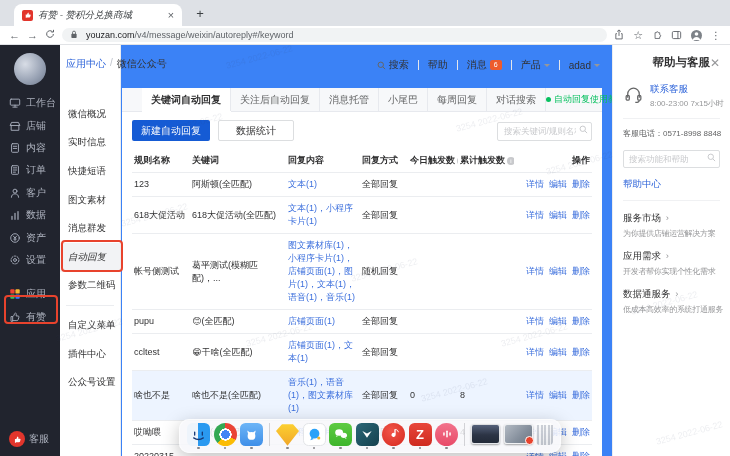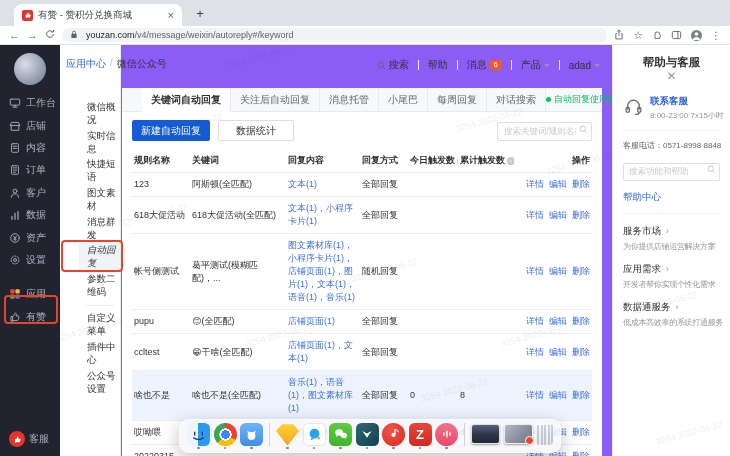--- a/index.html
+++ b/index.html
@@ -1,20 +1,20 @@
 <!DOCTYPE html>
 <html><head>
 <meta charset="utf-8">
 <style>
   html,body{margin:0;padding:0;background:#222;}
   .screen{position:relative;width:730px;height:456px;overflow:hidden;background:#fff;
     font-family:"Liberation Sans","DejaVu Sans",sans-serif;-webkit-font-smoothing:antialiased;}
   
   .tabstrip{height:26px;background:#dee1e6;display:flex;align-items:flex-end;padding-left:14px;box-sizing:border-box;}
-  .btab{display:flex;align-items:center;gap:5px;width:152px;height:22px;background:#fff;border-radius:8px 8px 0 0;padding:0 8px;font-size:9.5px;color:#3c4043;}
+  .btab{display:flex;align-items:center;gap:5px;width:152px;height:22px;background:#fff;border-radius:8px 8px 0 0;padding:0 8px;font-size:9.5px;color:#3c4043;font-style:italic;}
   .favicon{width:11px;height:11px;border-radius:2px;background:#e2352c;display:flex;align-items:center;justify-content:center;flex:none;}
   .btab-title{flex:1;white-space:nowrap;overflow:hidden;}
   .btab-close{color:#5f6368;font-size:11px;line-height:11px;cursor:pointer;}
   .newtab{width:16px;height:16px;margin:0 0 4px 10px;text-align:center;line-height:15px;color:#3c4043;font-size:13px;cursor:pointer;}
   .addrbar{height:18px;background:#fff;border-bottom:1px solid #e1e3e6;display:flex;align-items:center;padding:0 9px;gap:7px;}
   .navic{color:#5f6368;font-size:11px;line-height:11px;cursor:pointer;}
   .urlpill{flex:1;height:14px;background:#f1f3f4;border-radius:7px;display:flex;align-items:center;padding:0 8px;gap:8px;font-size:9px;cursor:text;}
   .urlpill .domain{color:#202124;}
   .urlpill .path{color:#5f6368;white-space:nowrap;overflow:hidden;}
   .btools{display:flex;align-items:center;gap:9px;color:#5f6368;}
@@ -23,31 +23,31 @@
   .bavatar{width:11px;height:11px;border-radius:50%;overflow:hidden;background:#7d8288;display:flex;align-items:flex-end;justify-content:center;}
   
   .side{position:absolute;left:0;top:45px;bottom:0;width:60px;background:#21242e;z-index:3;}
   .side-avatar{width:32px;height:32px;border-radius:50%;margin:8px auto 7px;background:radial-gradient(circle at 35% 35%,#d8dde6,#96a0b2 60%,#6b7689);}
   .side-item{height:22.4px;display:flex;align-items:center;gap:5px;padding-left:9px;color:#aeb3bf;font-size:10px;cursor:pointer;}
   .side-item.gap{margin-top:12px;}
   .side-item svg{width:12px;height:12px;flex:none;}
   .side-support{position:absolute;left:9px;bottom:9px;display:flex;align-items:center;gap:4px;color:#aeb3bf;font-size:10px;cursor:pointer;}
   .support-badge{width:16px;height:16px;border-radius:50%;background:#e2352c;display:flex;align-items:center;justify-content:center;}
   
-  .subnav{position:absolute;left:60px;top:45px;bottom:0;width:61px;background:#fff;border-right:1px solid #ebedf0;box-sizing:border-box;z-index:2;padding-left:19px;}
+  .subnav{position:absolute;left:60px;top:45px;bottom:0;width:61px;background:#fff;border-right:1px solid #ebedf0;box-sizing:border-box;z-index:2;}
   .subnav-list{padding-top:55px;}
   .subnav-item{height:28.6px;display:flex;align-items:center;padding-left:8px;font-size:9.5px;color:#323233;cursor:pointer;}
   .subnav-item.active{background:#f2f3f5;font-style:italic;}
   .subnav-divider{margin:5px 6px;border-top:1px solid #ebedf0;}
   .breadcrumb{position:absolute;left:66px;top:57px;font-size:10px;z-index:6;display:flex;gap:4px;white-space:nowrap;}
   .bc-parent{color:#2b62d9;cursor:pointer;}
   .bc-sep{color:#c0c4cc;}
   .bc-current{color:#323233;}
   
-  .main{position:absolute;left:121px;right:118px;top:45px;bottom:0;background:#8b5cf6;}
+  .main{position:absolute;left:121px;right:118px;top:45px;bottom:0;background:#3b82f6;}
   .topmenu{position:absolute;right:12px;top:13px;display:flex;align-items:center;font-size:10px;color:#323233;z-index:5;}
   .tm-item{display:flex;align-items:center;gap:3px;cursor:pointer;}
   .tm-sep{width:1px;height:10px;background:#e4e6eb;margin:0 9px;}
   .badge{min-width:8px;height:10px;padding:0 2px;border-radius:2px;background:#ed5b2c;color:#fff;font-size:7px;line-height:10px;text-align:center;}
   .caret{display:inline-block;width:0;height:0;border-left:3px solid transparent;border-right:3px solid transparent;border-top:3.5px solid #969799;}
   .card{position:absolute;left:1px;top:43px;right:10px;bottom:0;background:#fff;display:flex;flex-direction:column;}
   .tabs{display:flex;align-items:stretch;height:23px;background:#f7f8fa;border-bottom:1px solid #e7e9ee;font-size:10px;color:#646566;flex:none;padding-left:20px;}
   .tab{display:flex;align-items:center;padding:0 9px;border-right:1px solid #e7e9ee;cursor:pointer;white-space:nowrap;}
   .tab.active{background:#fff;color:#323233;font-weight:bold;box-shadow:0 1px 0 #fff;}
   .tutorial{margin-left:auto;display:flex;align-items:center;gap:3px;padding-right:8px;color:#07c05f;font-size:9px;cursor:pointer;white-space:nowrap;}
@@ -63,29 +63,29 @@
   table{width:100%;border-collapse:collapse;table-layout:fixed;font-size:9px;color:#323233;}
   th{font-weight:bold;text-align:left;padding:5px 2px;border-bottom:1px solid #ebedf0;white-space:nowrap;overflow:hidden;}
   td{padding:5px 2px;border-bottom:1px solid #ebedf0;vertical-align:middle;line-height:13px;word-break:break-all;}
   tr.hl td{background:#edf4ff;}
   .link{color:#3d70dd;cursor:pointer;}
   td.actions,th.actions{text-align:right;white-space:nowrap;}
   td.actions .link{margin-left:5px;}
   .info-i{display:inline-block;width:8px;height:8px;border-radius:50%;background:#c8c9cc;color:#fff;font-size:6px;line-height:8px;text-align:center;margin-left:2px;font-weight:normal;}
   
   .help{position:absolute;right:0;top:45px;bottom:0;width:118px;background:#fff;border-left:1px solid #ebedf0;padding:10px 10px 0;box-sizing:border-box;z-index:4;}
-  .help-title-row{display:flex;justify-content:flex-end;align-items:center;font-size:11.5px;font-weight:bold;color:#323233;flex-direction:column;}
+  .help-title-row{display:flex;justify-content:flex-end;align-items:center;font-size:11.5px;font-weight:bold;color:#323233;}
   .help-close{color:#969799;font-weight:normal;font-size:12px;line-height:12px;cursor:pointer;}
   .contact{display:flex;gap:6px;margin-top:13px;align-items:center;}
-  .c-link{color:#2b62d9;font-size:9.5px;cursor:pointer;font-weight:bold;}
+  .c-link{color:#2b62d9;font-size:9.5px;cursor:pointer;}
   .c-hours{color:#969799;font-size:8px;margin-top:2px;white-space:nowrap;}
   .help-div{border:none;border-top:1px solid #f0f1f3;margin:9px 0;}
   .phone{font-size:8px;color:#646566;white-space:nowrap;}
   .hsearch{position:relative;margin-top:9px;}
-  .hsearch input{width:100%;box-sizing:border-box;height:18px;border:1px solid #dcdee0;border-radius:2px;font-size:8.5px;padding:0 14px 0 5px;font-family:Liberation Mono, monospace;}
+  .hsearch input{width:100%;box-sizing:border-box;height:18px;border:1px solid #dcdee0;border-radius:2px;font-size:8.5px;padding:0 14px 0 5px;font-family:Liberation Sans, sans-serif;}
   .hsearch svg{position:absolute;right:4px;top:4.5px;}
   .hcenter{color:#2b62d9;font-size:9.5px;margin-top:10px;cursor:pointer;}
   .sec-title{font-size:9.5px;color:#323233;margin-top:11px;cursor:pointer;}
   .sec-arrow{color:#969799;margin-left:2px;}
   .sec-desc{font-size:8px;color:#969799;margin-top:3px;white-space:nowrap;letter-spacing:-0.3px;}
   
   .anno{position:absolute;border:2px solid #e8432d;border-radius:4px;z-index:40;pointer-events:none;}
   #anno-apps{left:4px;top:295px;width:50px;height:25px;}
   #anno-autoreply{left:61px;top:240px;width:58px;height:28px;}
   

